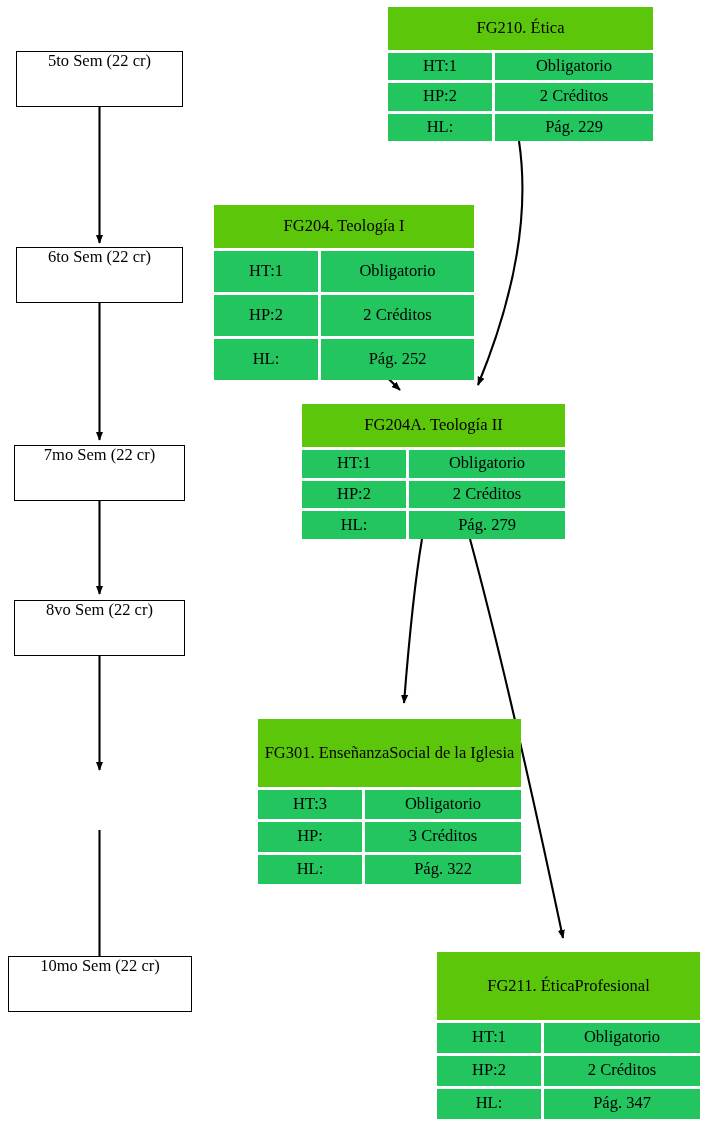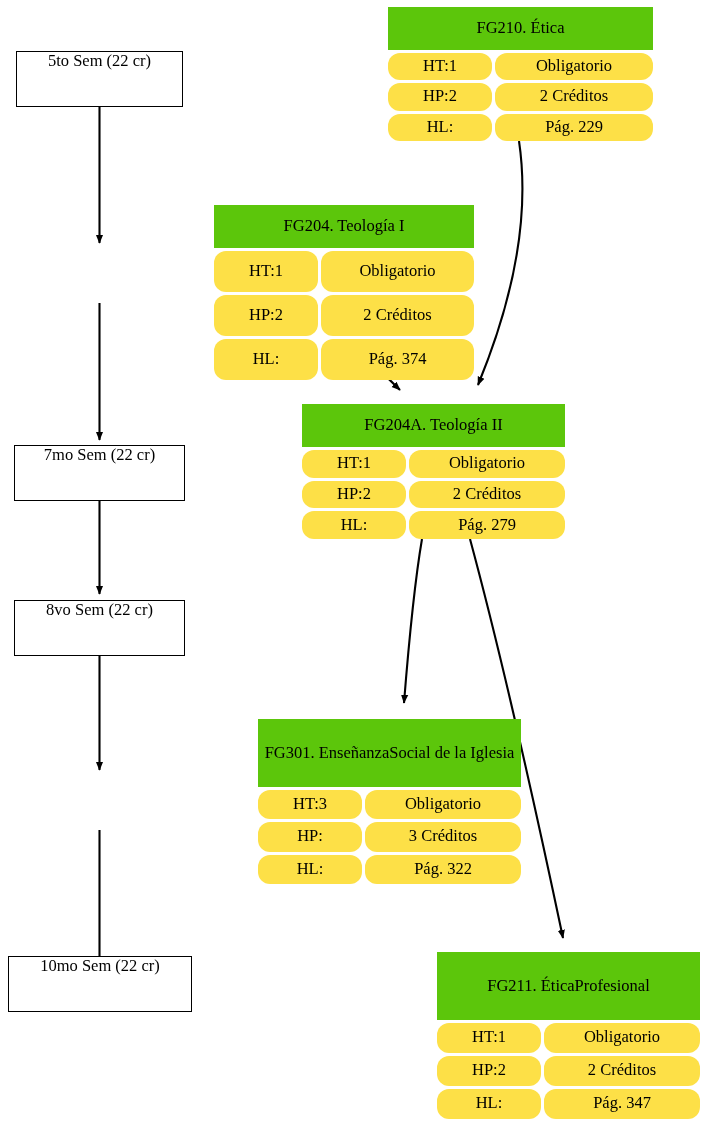--- a/index.html
+++ b/index.html
@@ -48,28 +48,27 @@
     align-items:center;
     justify-content:center;
   }
   .course-title span{display:block;}
   .course-row{
     display:flex;
     gap:3px;
     flex:1 1 auto;
   }
   .cell{
-    background:#fde047;
+    background:#22c55e;
     font-size:16.5px;
     display:flex;
     align-items:center;
     justify-content:center;
     line-height:1.1;
     padding:2px 0 3px 0;
-    border-radius:12px;
   }
   .cell.k{width:104px;flex:0 0 104px;}
   .cell.v{flex:1 1 auto;}
   
   #edges{
     position:absolute;
     left:0;top:0;
     width:706px;height:1131px;
     pointer-events:none;
   }
@@ -96,20 +95,23 @@
       <path d="M355,341 C368,357 383,374 400,390"></path>
       <path d="M422,539 C415,580 409,640 404,703"></path>
       <path d="M470,539 C500,650 536,810 563,938"></path>
     </g>
   </svg>
 
   <div class="sem-node" style="left:16px;top:51px;width:167px;height:56px;">
     <span>5to Sem (22 cr)</span>
   </div>
 
+  <div class="sem-node" style="left:16px;top:247px;width:167px;height:56px;">
+    <span>6to Sem (22 cr)</span>
+  </div>
 
   <div class="sem-node" style="left:14px;top:445px;width:171px;height:56px;">
     <span>7mo Sem (22 cr)</span>
   </div>
 
   <div class="sem-node" style="left:14px;top:600px;width:171px;height:56px;">
     <span>8vo Sem (22 cr)</span>
   </div>
 
 
@@ -142,21 +144,21 @@
     <div class="course-row">
       <div class="cell k">HT:1</div>
       <div class="cell v">Obligatorio</div>
     </div>
     <div class="course-row">
       <div class="cell k">HP:2</div>
       <div class="cell v">2 Créditos</div>
     </div>
     <div class="course-row">
       <div class="cell k">HL:</div>
-      <div class="cell v">Pág. 374</div>
+      <div class="cell v">Pág. 252</div>
     </div>
   </div>
 
   <div class="course-node" style="left:302px;top:404px;width:263px;height:135px;">
     <div class="course-title" style="height:34px;">
       <span>FG204A. Teología II</span>
     </div>
     <div class="course-row">
       <div class="cell k">HT:1</div>
       <div class="cell v">Obligatorio</div>

